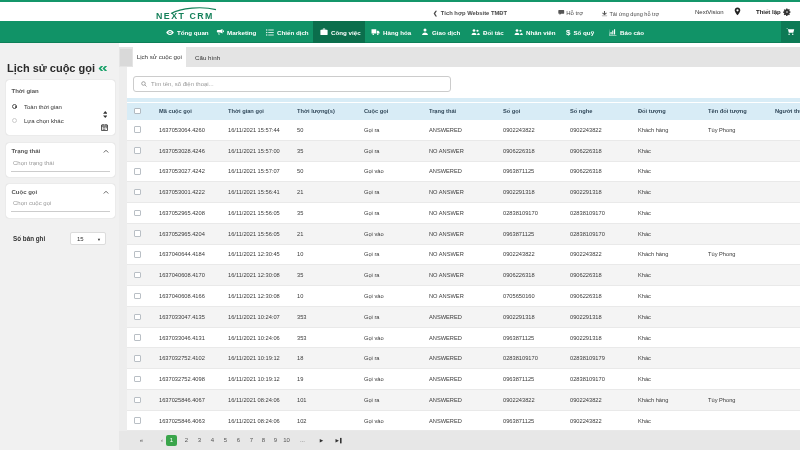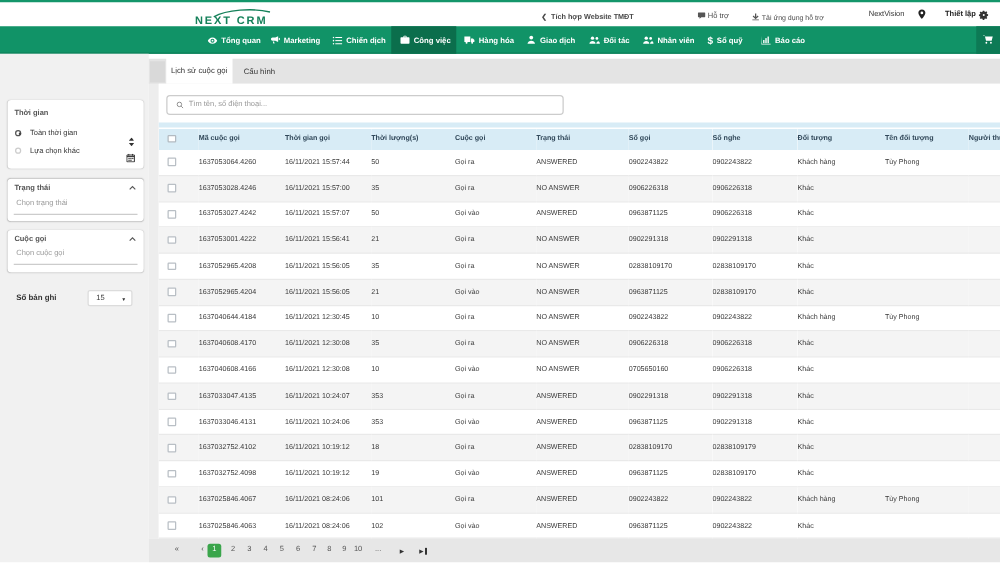--- a/index.html
+++ b/index.html
@@ -149,20 +149,21 @@
 <div class="nitem" style="left:609px;">
   <svg width="8" height="8" viewBox="0 0 16 16">
         <path d="M1 1v13h14v1.2H-.2z" fill="#fff"></path>
         <rect x="3" y="8" width="2.2" height="5" fill="#fff"></rect>
         <rect x="6.5" y="5" width="2.2" height="8" fill="#fff"></rect>
         <rect x="10" y="2.5" width="2.2" height="10.5" fill="#fff"></rect>
       </svg>
   Báo cáo</div>
 
 <div class="abs" id="side">
+  <div style="position:absolute;left:7px;top:17px;font-size:11px;font-weight:bold;color:#2b2b2b;letter-spacing:0px;">Lịch sử cuộc gọi <span style="color:#18a169;font-weight:900;font-size:13px;display:inline-block;transform:scaleX(1.35);transform-origin:left;">«</span></div>
 
   <div class="card" style="top:36.5px;height:55.5px;">
     <div class="clabel" style="top:8px;">Thời gian</div>
     <div style="position:absolute;left:6px;top:24px;width:5.4px;height:5.4px;border:1px solid #555;border-radius:50%;"></div>
     <div style="position:absolute;left:8.7px;top:26.7px;width:2px;height:2px;background:#444;border-radius:50%;"></div>
     <div style="position:absolute;left:18px;top:24px;font-size:6px;color:#333;">Toàn thời gian</div>
     <div style="position:absolute;right:8px;top:24.5px;"><svg width="4.5" height="7" viewBox="0 0 5 8">
             <path d="M2.5 0L5 3H0z" fill="#333"></path>
             <path d="M2.5 8L0 5h5z" fill="#333"></path>
           </svg></div>

